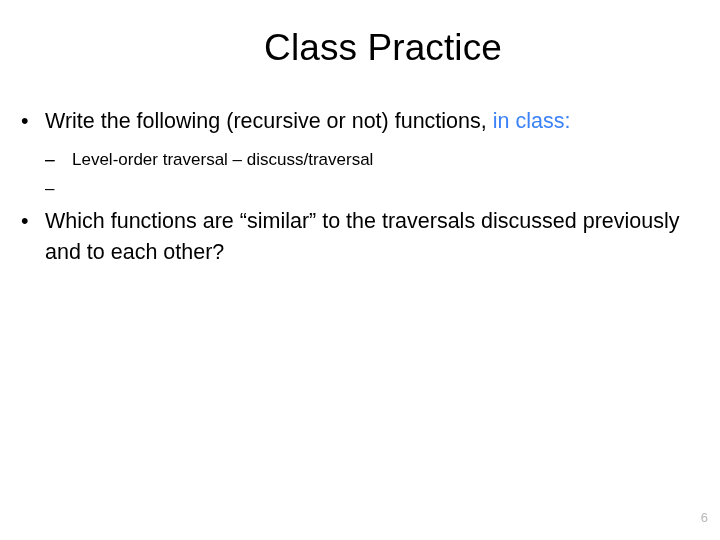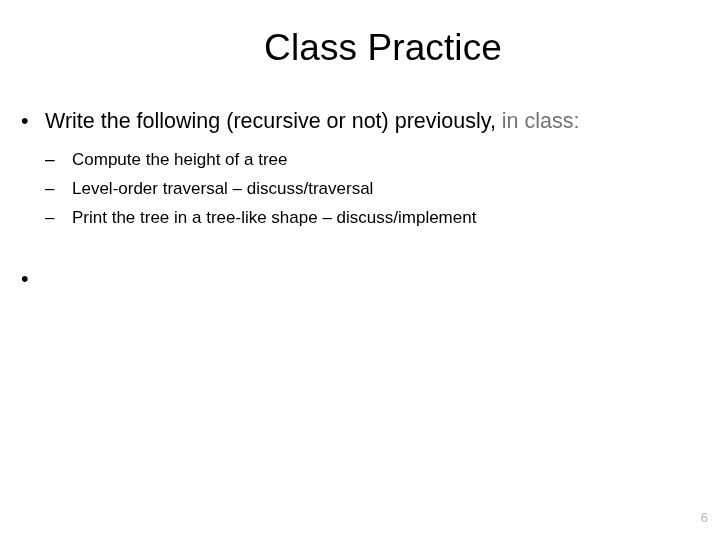--- a/index.html
+++ b/index.html
@@ -57,21 +57,21 @@
     margin: 0;
   }
   .bullet-l1 .marker {
     position: absolute;
     left: 3px;
     top: 0;
     font-size: 21.5px;
     line-height: 30px;
   }
   .accent {
-    color: #737373;
+    color: #3b82f6;
   }
 
   
   .sublist {
     margin: 9px 0 0 0;
     padding: 0;
     list-style: none;
   }
   .bullet-l2 {
     position: relative;
@@ -111,44 +111,43 @@
 <body>
 
 <div class="slide">
 
   <div class="slide-title">Class Practice</div>
 
   <div class="body-area">
 
     <div class="bullet-l1">
       <span class="marker">•</span>
-      <span>Write the following (recursive or not) previously, </span><span class="accent">in class:</span>
+      <span>Write the following (recursive or not) functions, </span><span class="accent">in class:</span>
     </div>
 
     <ul class="sublist">
       <li class="bullet-l2">
         <span class="marker">–</span>
       </li>
       <li class="bullet-l2">
         <span class="marker">–</span>
-        <span>Compute the height of a tree</span>
       </li>
       <li class="bullet-l2">
         <span class="marker">–</span>
         <span>Level-order traversal – discuss/traversal</span>
       </li>
       <li class="bullet-l2">
         <span class="marker">–</span>
-        <span>Print the tree in a tree-like shape – discuss/implement</span>
       </li>
     </ul>
 
     <div class="gap-block"></div>
 
     <div class="bullet-l1 second">
       <span class="marker">•</span>
+      <span>Which functions are “similar” to the traversals discussed previously and to each other?</span>
     </div>
 
   </div>
 
   <div class="page-number">6</div>
 
 </div>
 
 </body></html>

